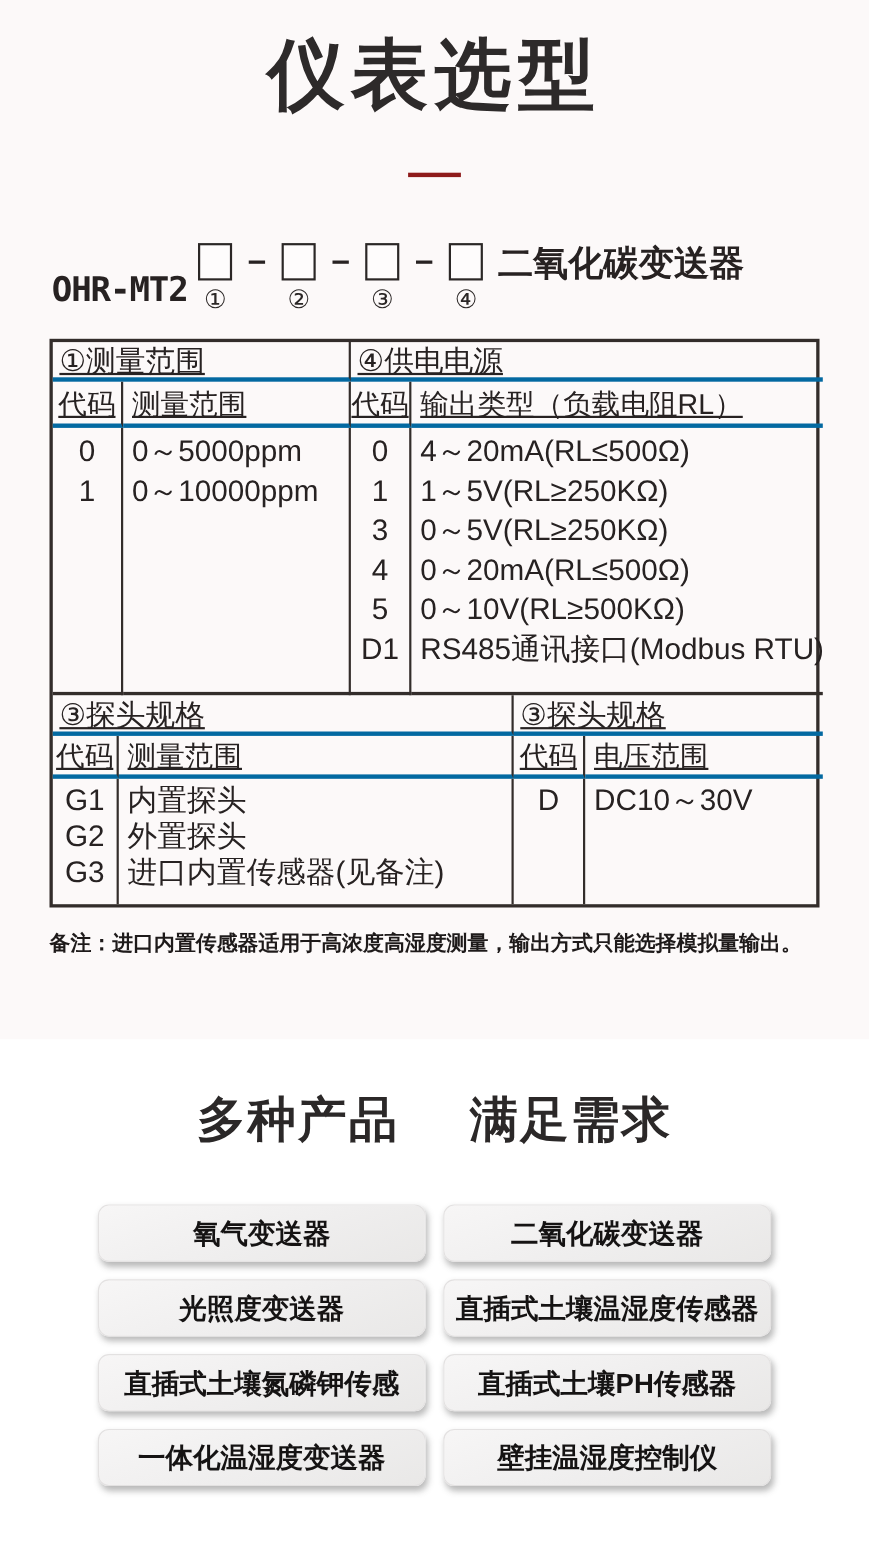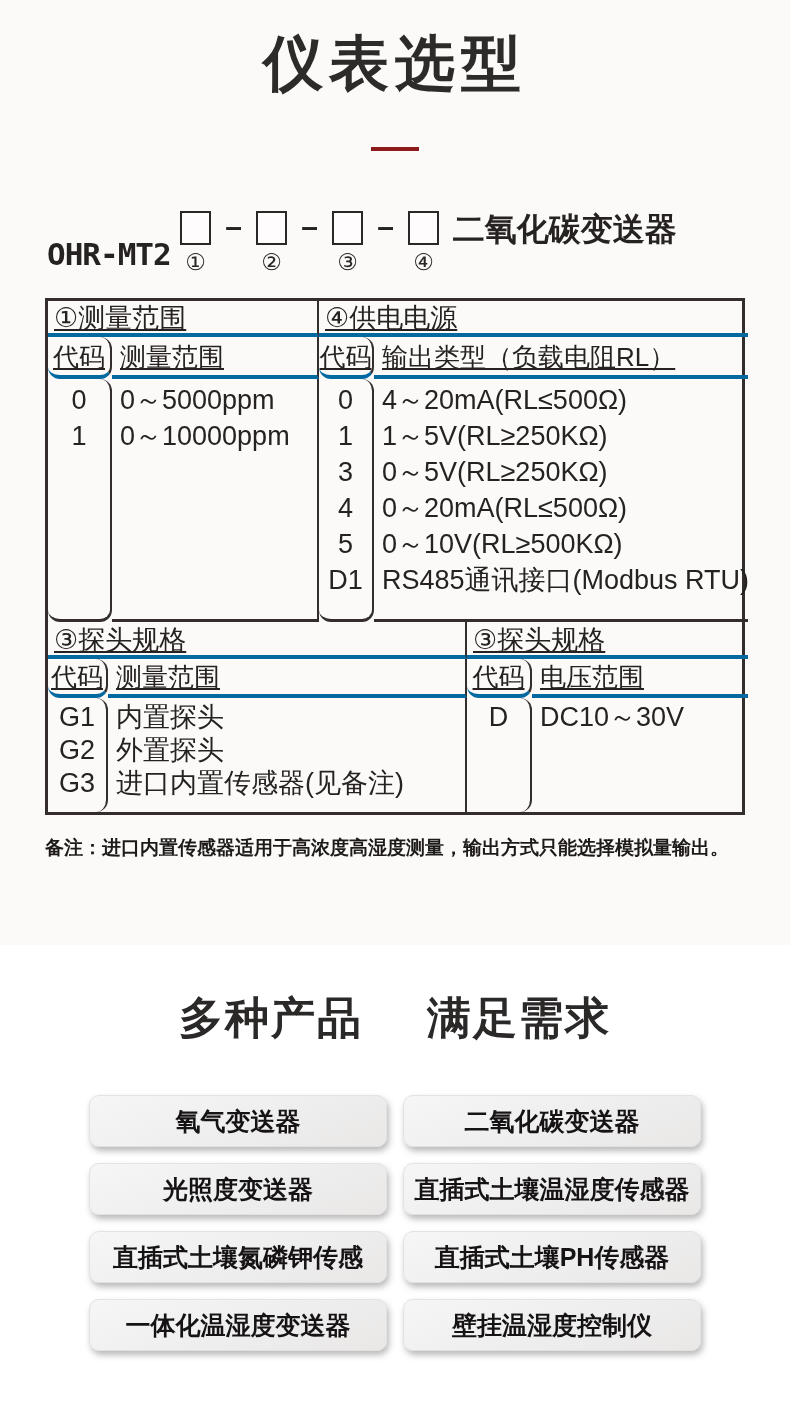--- a/index.html
+++ b/index.html
@@ -3,21 +3,21 @@
 <meta charset="utf-8">
 <style>
   html,body{margin:0;padding:0;background:#ffffff;}
   .page{
     position:relative;width:790px;height:1422px;margin:0 auto;overflow:hidden;
     font-family:"Liberation Sans","DejaVu Sans",sans-serif;color:#272222;background:#ffffff;
   }
   
   .hero{height:945px;background:#fcf9f9;padding-top:33px;box-sizing:border-box;}
   .hero h1{
-    margin:0;text-align:center;font-size:60px;line-height:1.02;font-weight:900;
+    margin:0;text-align:center;font-size:70px;line-height:1.02;font-weight:900;
     letter-spacing:6px;color:#2d2a2a;
   }
   .divider{width:48px;height:4px;background:#8e1b1b;margin:53px auto 0;}
   
   .model-row{display:flex;align-items:flex-start;margin:60px 0 0 47px;}
   .prefix{
     font-family:"DejaVu Sans Mono","Liberation Mono",monospace;font-weight:700;
     font-size:31px;line-height:34px;letter-spacing:-1px;margin-right:9px;white-space:nowrap;margin-top:26px;
   }
   .slot{display:flex;flex-direction:column;align-items:center;width:32px;}
@@ -33,21 +33,21 @@
   .cell{box-sizing:border-box;overflow:hidden;white-space:nowrap;}
   .br{border-right:2px solid #332d2b;}
   .hb{border-bottom:4px solid #0369a1;text-decoration:underline;}
   .tb{border-bottom:3px solid #332d2b;}
   .sect{grid-column:span 2;font-size:27px;font-weight:500;padding-left:6px;}
   .t1 .sect{line-height:34px;}
   .t2 .sect{line-height:36px;}
   .sub{font-size:26px;font-weight:500;}
   .t1 .sub{line-height:40px;}
   .t2 .sub{line-height:37px;}
-  .code{text-align:center;border-radius:12px;}
+  .code{text-align:center;}
   .val{padding-left:8px;}
   .bodyc{font-size:27px;padding-top:3px;}
   .t1 .ln{height:36px;line-height:36px;}
   .t2 .ln{height:33px;line-height:33px;}
   .note{margin:20px 0 0 45px;font-size:19px;font-weight:700;color:#1e1a1a;white-space:nowrap;}
   
   .products{height:477px;background:#ffffff;padding-top:44px;box-sizing:border-box;}
   .products h2{margin:0;text-align:center;font-size:44px;font-weight:900;letter-spacing:2px;color:#2b2828;}
   .hgap{display:inline-block;width:64px;}
   .btn-grid{

